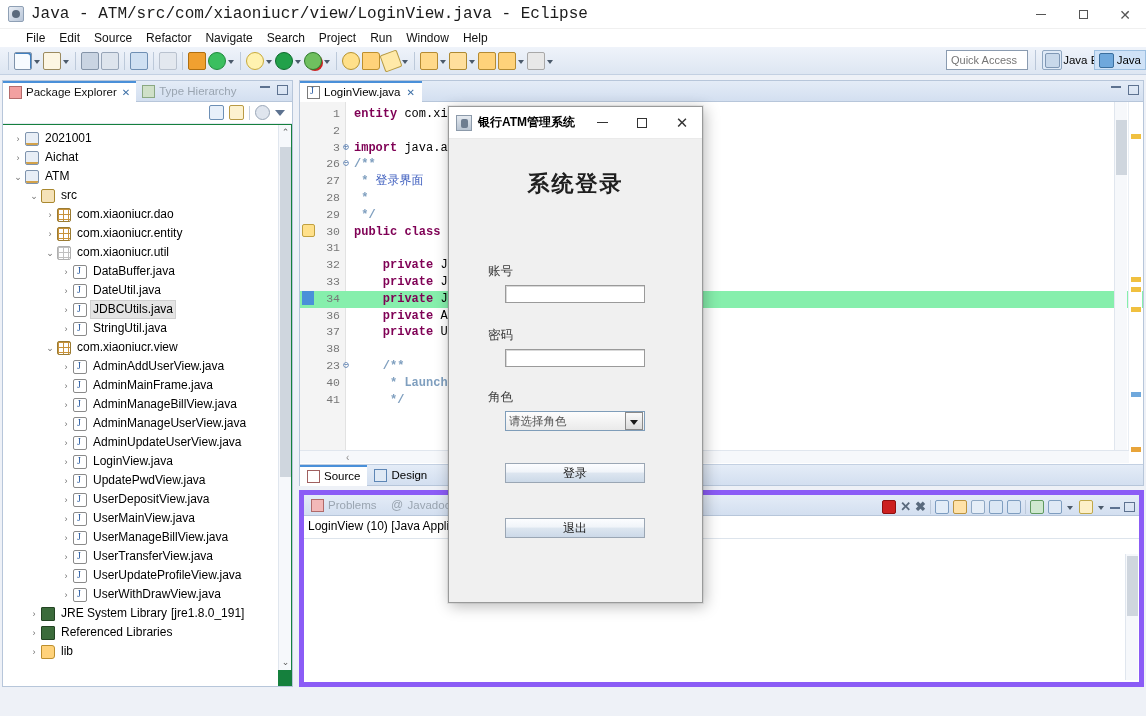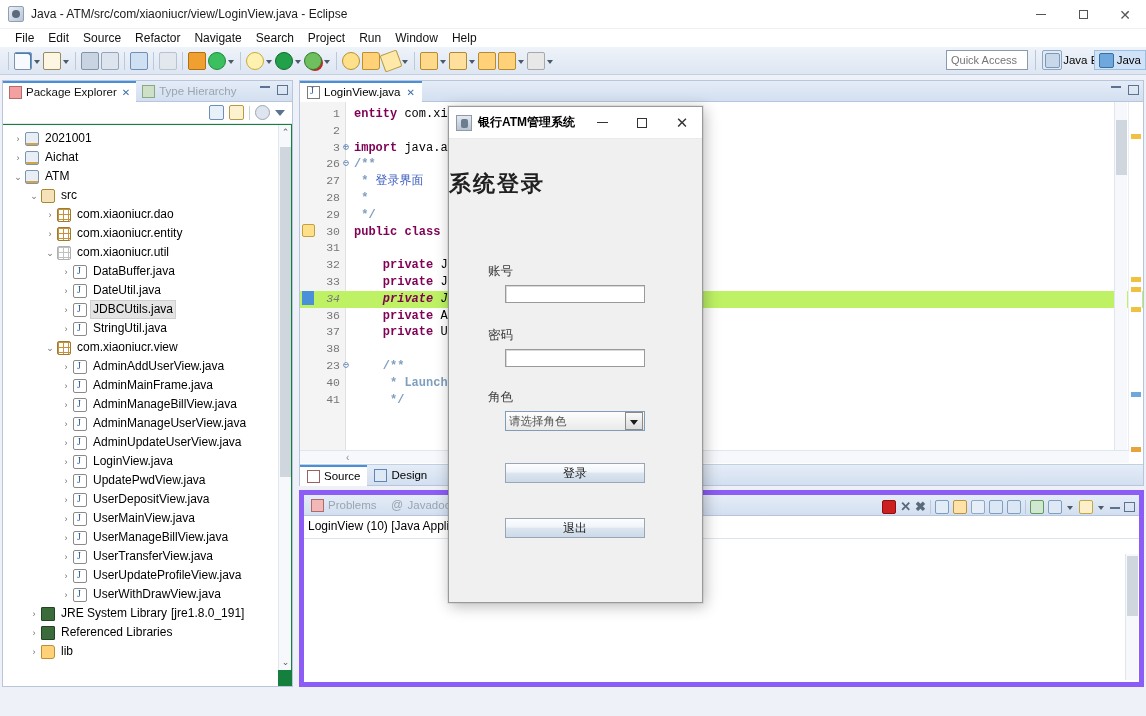--- a/index.html
+++ b/index.html
@@ -29,37 +29,37 @@
     width: 16px; height: 16px; margin-left: 8px; margin-right: 7px;
     background: linear-gradient(135deg,#e9eef5,#b9c6d8);
     border: 1px solid #8fa0b5; border-radius: 2px;
     position: relative; flex: none;
   }
   .titlebar .app-icon::after {
     content:""; position:absolute; left:3px; top:3px; width:8px; height:8px;
     border-radius:50%; background:#5b6a7d;
   }
   .titlebar .title-text {
-    font-size: 12px; color: #1b1b1b; white-space: nowrap;
+    font-size: 16px; color: #1b1b1b; white-space: nowrap; font-family: Liberation Mono, monospace;
   }
   .win-controls {
     position:absolute; right:0; top:0; height:29px; display:flex;
   }
   .win-btn {
     width:42px; height:29px; display:flex; align-items:center; justify-content:center;
     color:#555; font-size:12px;
   }
   .glyph-min { width:10px; height:1px; background:#555; }
   .glyph-max { width:9px; height:9px; border:1px solid #555; }
   .glyph-close { font-size:14px; line-height:1; }
 
   
   .menubar {
     position:absolute; left:0; top:29px; width:1146px; height:18px;
-    background:#ffffff; display:flex; align-items:center; padding-left:8px;
+    background:#ffffff; display:flex; align-items:center; padding-left:19px;
   }
   .menu-item {
     padding: 1px 7px; font-size:12px; color:#111; line-height:16px;
   }
 
   
   .toolbar {
     position:absolute; left:0; top:47px; width:1146px; height:28px;
     background: linear-gradient(#eff3fa,#dde6f2);
     border-bottom:1px solid #c3d0e2;
@@ -240,21 +240,21 @@
     position:relative; height:16.8px; line-height:16.8px; white-space:pre;
   }
   .cline .ln {
     position:absolute; left:0; width:40px; text-align:right; color:#777; font-size:11.5px;
   }
   .cline .fold {
     position:absolute; left:41px; width:10px; text-align:center; color:#5a7fb0;
     font-size:10px;
   }
   .cline .ct { position:absolute; left:54px; }
-  .cline.hl { background:#bef264;font-style:italic; }
+  .cline.hl { background:#86efac; }
   .kw { color:#7f0055; font-weight:bold; }
   .cmt-b { color:#7f9fbf; font-weight:bold; }
   .cmt-tag { color:#3f5fbf; }
   .warn-mk {
     position:absolute; left:2px; width:13px; height:13px; background:#ffe08a;
     border:1px solid #c0a040; border-radius:2px;
   }
   .cur-mk {
     position:absolute; left:2px; width:12px; height:14px; background:#4a90d9;
   }
@@ -373,21 +373,21 @@
   .sd-wb {
     width:40px; height:32px; display:flex; align-items:center; justify-content:center;
     color:#333;
   }
   .sd-glyph-min { width:11px; height:1px; background:#333; }
   .sd-glyph-max { width:10px; height:10px; border:1px solid #333; }
   .sd-glyph-close { font-size:15px; line-height:1; }
 
   .sd-body { position:absolute; left:0; top:32px; right:0; bottom:0; background:#f0f0f0; }
   .sd-heading {
-    position:absolute; left:0; right:0; top:30px; 
+    position:absolute; left:0; right:0; top:30px; text-align:center;
     font-size:22px; font-weight:bold; color:#202020; letter-spacing:2px;
   }
   .sd-label {
     position:absolute; left:39px; font-size:12.5px; color:#3a3a3a;
   }
   .sd-input {
     position:absolute; left:56px; width:140px; height:18px;
     background:#fff; border:1px solid #9a9a9a;
     box-shadow: inset 1px 1px 0 #d9d9d9;
   }

